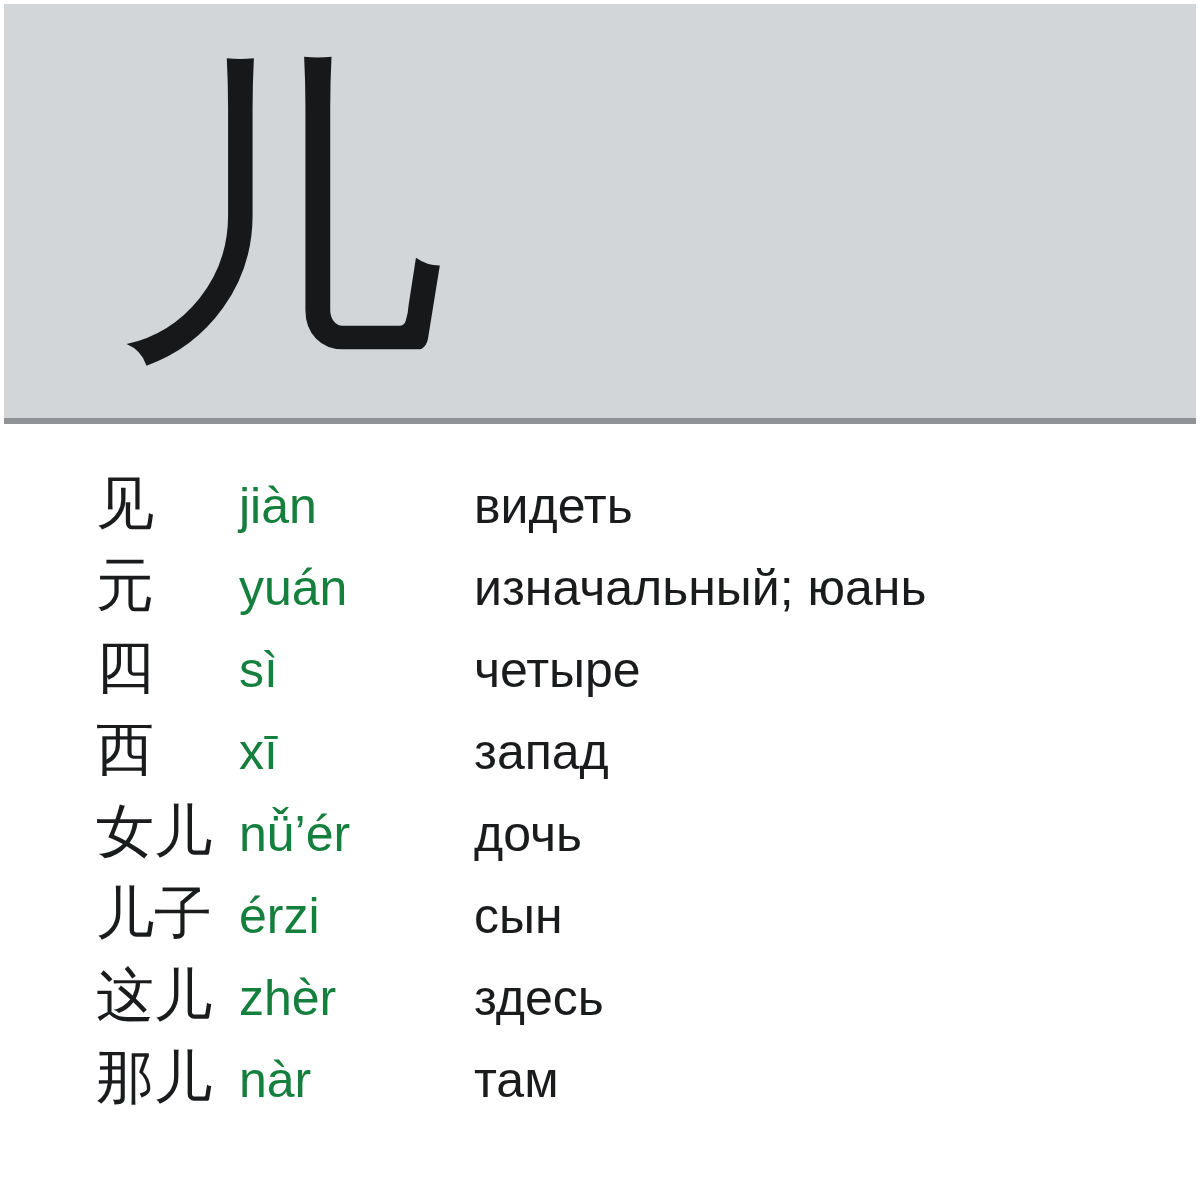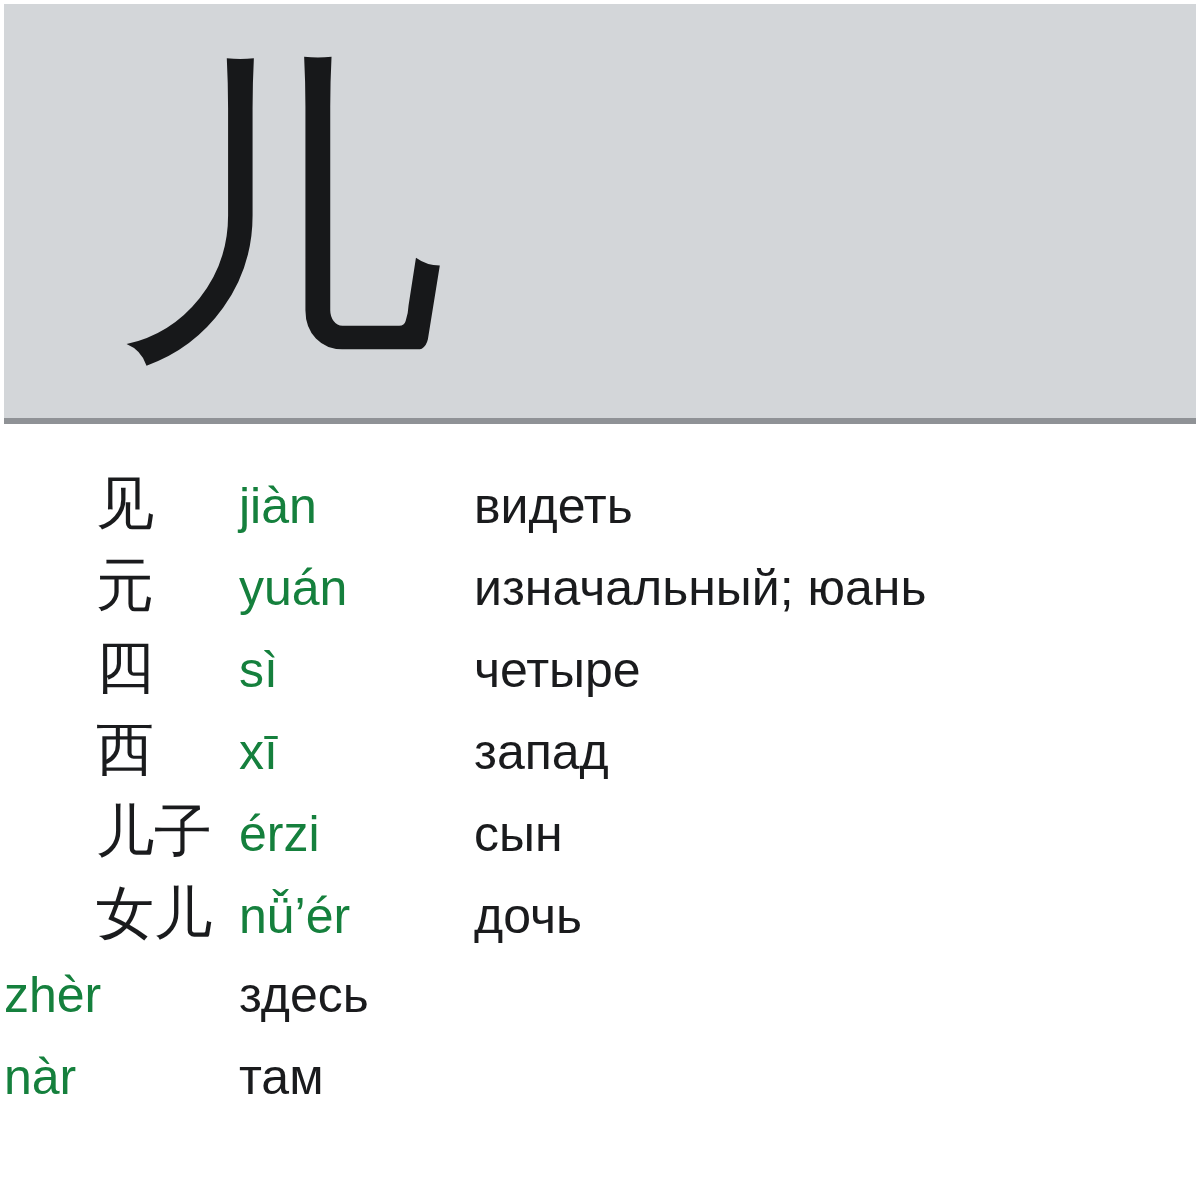--- a/index.html
+++ b/index.html
@@ -122,35 +122,37 @@
       <div class="cell-meaning">четыре</div>
     </div>
 
     <div class="row">
       <div class="cell-hanzi">西</div>
       <div class="cell-pinyin">xī</div>
       <div class="cell-meaning">запад</div>
     </div>
 
     <div class="row">
+      <div class="cell-hanzi">女儿</div>
+      <div class="cell-pinyin">nǚ’ér</div>
+      <div class="cell-meaning">дочь</div>
+    </div>
+
+    <div class="row">
       <div class="cell-hanzi">儿子</div>
       <div class="cell-pinyin">érzi</div>
       <div class="cell-meaning">сын</div>
     </div>
 
     <div class="row">
-      <div class="cell-hanzi">女儿</div>
-      <div class="cell-pinyin">nǚ’ér</div>
-      <div class="cell-meaning">дочь</div>
-    </div>
-
-    <div class="row">
+      <div class="cell-hanzi">这儿</div>
       <div class="cell-pinyin">zhèr</div>
       <div class="cell-meaning">здесь</div>
     </div>
 
     <div class="row">
+      <div class="cell-hanzi">那儿</div>
       <div class="cell-pinyin">nàr</div>
       <div class="cell-meaning">там</div>
     </div>
 
   </div>
 </div>
 
 </body></html>

